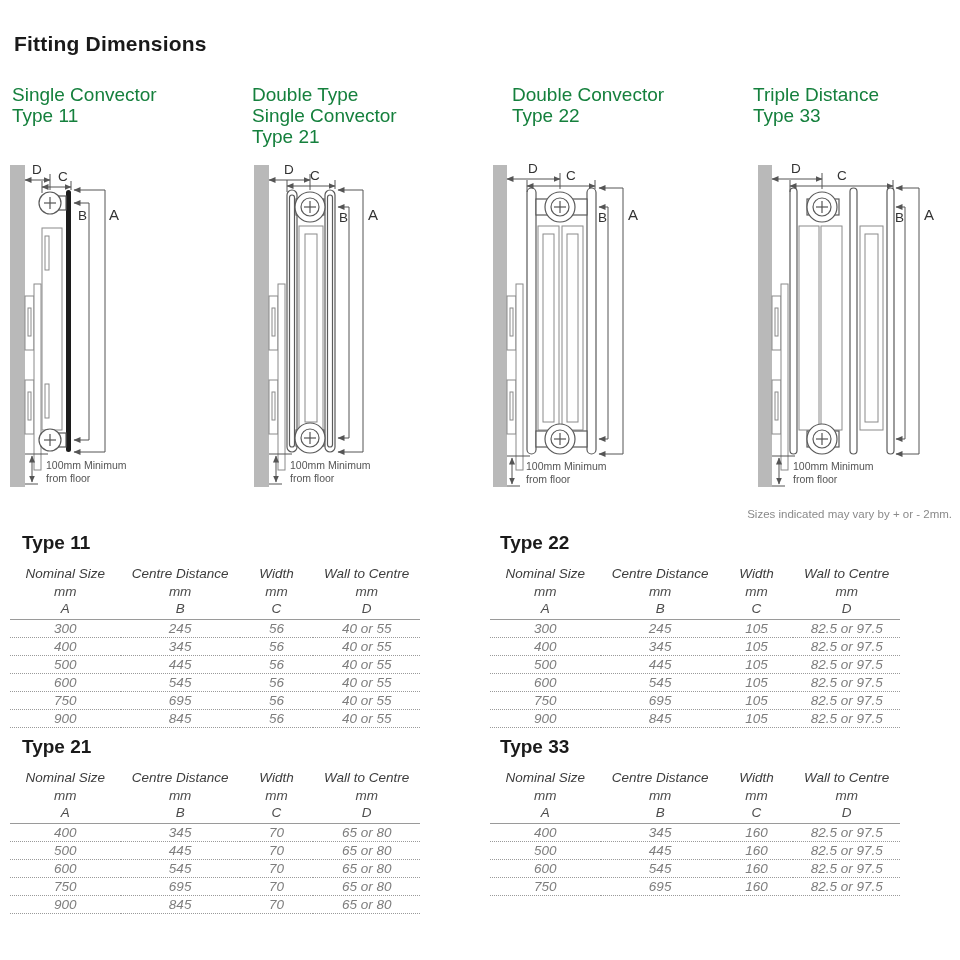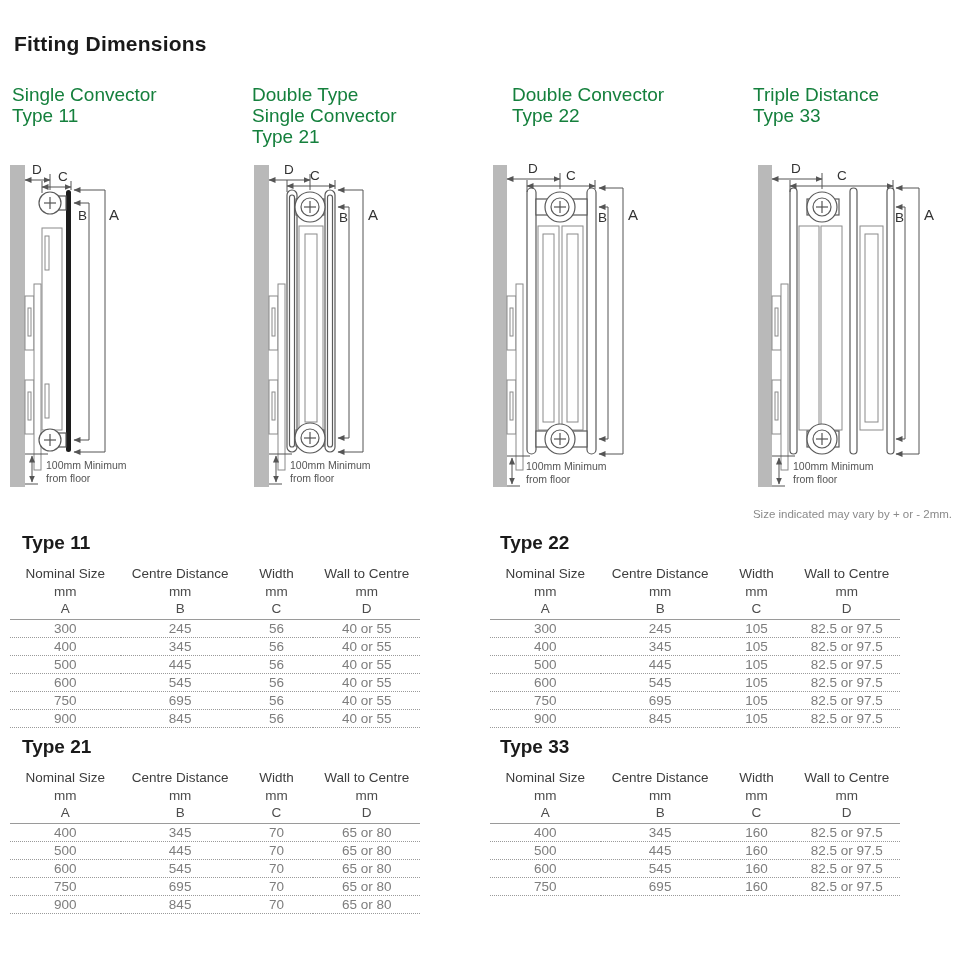--- a/index.html
+++ b/index.html
@@ -3,21 +3,21 @@
 <meta charset="utf-8">
 <style>
   html,body{margin:0;padding:0;background:#fff;}
   #page{position:relative;width:960px;height:960px;background:#ffffff;
         font-family:"Liberation Sans",sans-serif;color:#262626;overflow:hidden;}
   .abs{position:absolute;}
   #page-title{font-size:21px;font-weight:bold;color:#1a1a1a;letter-spacing:.2px;}
   .caption{font-size:19px;line-height:21px;color:#15803d;}
   .note{font-size:11.5px;color:#8a8a8a;}
   .sec-title{font-size:19px;font-weight:bold;color:#1a1a1a;}
-  table.dim-table{border-collapse:collapse;width:410px;table-layout:fixed;}
+  table.dim-table{border-collapse:collapse;width:410px;table-layout:fixed;font-style:italic;}
   table.dim-table th{font-weight:normal;font-size:13.5px;color:#3d3d3d;padding:0;line-height:19px;}
   table.dim-table .unit-row th, table.dim-table .letter-row th{color:#4d4d4d;line-height:17px;text-align:center;}
   table.dim-table .letter-row th{border-bottom:1px solid #9a9a9a;padding-bottom:2px;}
   table.dim-table td{font-size:13.5px;color:#7d7d7d;text-align:center;line-height:17px;
         border-bottom:1px dotted #9a9a9a;padding:0;}
   
   .wall{fill:#b9b9b9;}
   .oline{fill:#ffffff;stroke:#8a8a8a;stroke-width:1;}
   .oline2{fill:#ffffff;stroke:#5a5a5a;stroke-width:1.2;}
   .paneldark{fill:#1c1c1c;}
@@ -308,21 +308,21 @@
     </g>
     <g>
       <line class="dim" x1="19" y1="294" x2="42" y2="294"></line>
       <line class="dim" x1="26" y1="296" x2="26" y2="322" marker-start="url(#arr)" marker-end="url(#arr)"></line>
       <line class="dim" x1="19" y1="324" x2="32" y2="324"></line>
       <text class="floortxt" x="40" y="308">100mm Minimum</text>
       <text class="floortxt" x="40" y="321">from floor</text>
     </g>
   </svg>
 
-  <div class="abs note" style="right:8px;top:508px;">Size indicated may vary by + or - 2mm.</div>
+  <div class="abs note" style="right:8px;top:508px;">Sizes indicated may vary by + or - 2mm.</div>
 
   <div class="abs sec-title" style="left:22px;top:532px;">Type 11</div>
   <table class="dim-table abs" style="left:10px;top:564px;">
     <colgroup>
         <col style="width:27%">
         <col style="width:29%">
         <col style="width:18%">
         <col style="width:26%">
       </colgroup>
     <thead>

